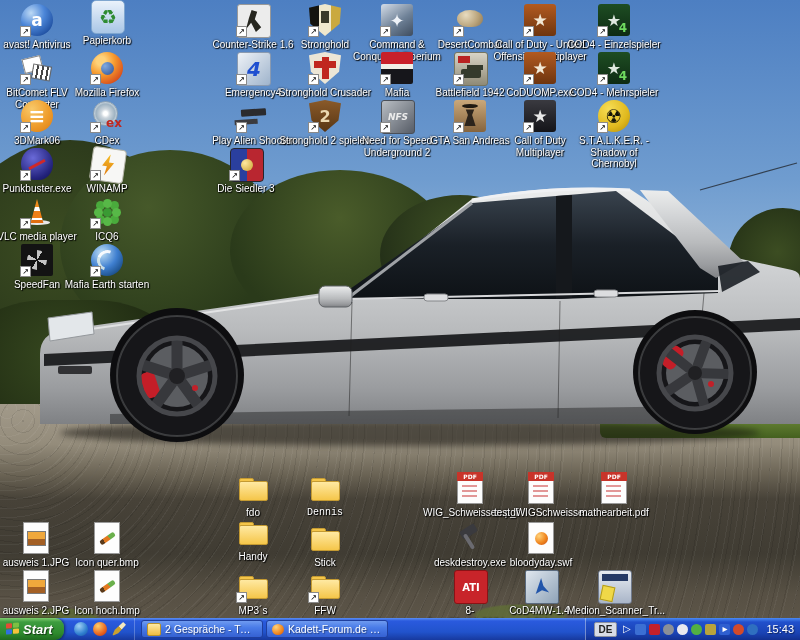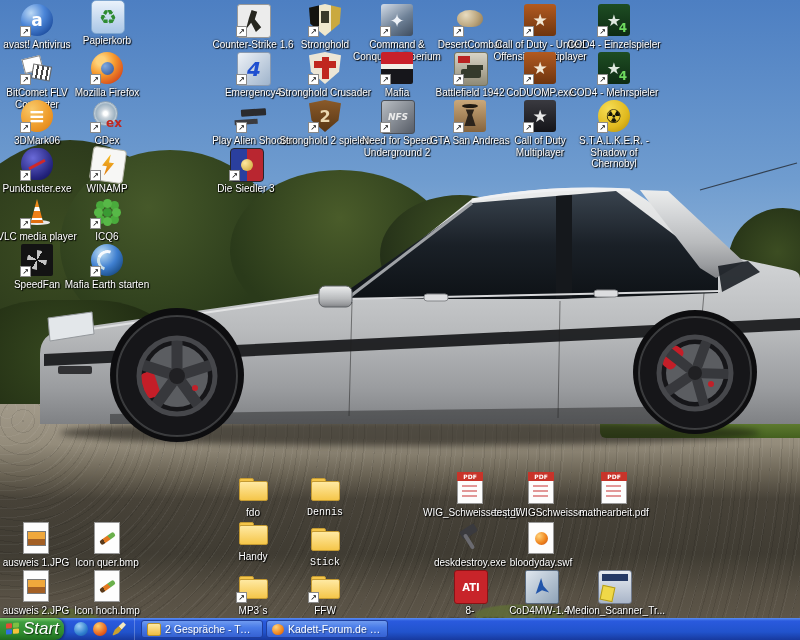--- a/index.html
+++ b/index.html
@@ -149,21 +149,21 @@
   .k-scanner::after{content:"";position:absolute;left:2px;bottom:2px;width:11px;height:13px;background:#f0d848;
       border:1px solid #b09a20;transform:rotate(12deg);}
 
   
   #taskbar{position:absolute;left:0;top:618px;width:800px;height:22px;z-index:10;
     background:linear-gradient(180deg,#5a8ef2 0,var(--taskbar_blue) 3px,#2153cc 14px,#17399e 22px);
     display:flex;align-items:stretch;font-size:11px;color:#fff;}
   .start{width:64px;display:flex;align-items:center;gap:4px;padding-left:6px;box-sizing:border-box;
     background:linear-gradient(180deg,#7fce6f 0,var(--start_green) 4px,#2e8b2e 15px,#1f6b1f 22px);
     border-radius:0 9px 9px 0;box-shadow:1px 0 3px rgba(0,0,0,.5);cursor:pointer;}
-  .start .txt{font-weight:normal;font-style:italic;font-size:17px;text-shadow:1px 1px 1px rgba(0,0,0,.6);}
+  .start .txt{font-weight:bold;font-style:italic;font-size:13px;text-shadow:1px 1px 1px rgba(0,0,0,.6);}
   .flag{width:13px;height:12px;display:grid;grid-template-columns:6px 6px;grid-template-rows:5px 5px;gap:1px;
     transform:skewY(-6deg);}
   .flag i{display:block;border-radius:1px;}
   .flag i:nth-child(1){background:#e34b36;} .flag i:nth-child(2){background:#7cc043;}
   .flag i:nth-child(3){background:#2f6fe0;} .flag i:nth-child(4){background:#f5c33b;}
   .ql{display:flex;align-items:center;gap:5px;padding:0 8px 0 10px;border-right:1px solid rgba(255,255,255,.25);}
   .qlic{width:14px;height:14px;border-radius:3px;cursor:pointer;}
   .qlic.ie{background:radial-gradient(circle at 5px 4px,#9fd0f5,#2f7fd0 60%,#1a4f9a);border-radius:50%;}
   .qlic.fire{background:radial-gradient(circle at 5px 4px,#ffce6a,#e8641e 60%,#b03010);border-radius:50%;}
   .qlic.pen{background:linear-gradient(45deg,#caa12f 0 60%,#f5e8c0 60%);clip-path:polygon(0 100%,20% 55%,80% 0,100% 20%,45% 80%);}
@@ -552,21 +552,21 @@
           <div class="ic k-bmp"></div>
         </div>
         <div class="lb">Icon quer.bmp</div>
       </div>
       <div class="di" style="left: 206px; top: 516px;">
         <div class="icwrap">
           <div class="ic k-folder"></div>
         </div>
         <div class="lb">Handy</div>
       </div>
-      <div class="di" style="left: 278px; top: 522px; font-family: Liberation Mono, monospace;">
+      <div class="di" style="left: 278px; top: 522px;">
         <div class="icwrap">
           <div class="ic k-folder"></div>
         </div>
         <div class="lb">Stick</div>
       </div>
       <div class="di" style="left: 423px; top: 522px;">
         <div class="icwrap">
           <div class="ic k-hammer"></div>
         </div>
         <div class="lb">deskdestroy.exe</div>
@@ -641,14 +641,30 @@
     <div class="tasks" id="tasks">
         <div class="task">
           <span class="tic folder"></span>
           <span class="tl">2 Gespräche - Twisst...</span>
         </div>
         <div class="task">
           <span class="tic firefox"></span>
           <span class="tl">Kadett-Forum.de | Ei...</span>
         </div>
       </div>
+    <div class="tray">
+      <span class="lang">DE</span>
+      <span id="trayicons" style="display:flex;gap:3px;align-items:center;">
+          <span class="tray-ic circle" style="background: transparent; color: rgb(255, 255, 255);">▷</span>
+          <span class="tray-ic square" style="background: rgb(59, 111, 212);"></span>
+          <span class="tray-ic square" style="background: rgb(196, 32, 42);"></span>
+          <span class="tray-ic circle" style="background: rgb(138, 143, 152);"></span>
+          <span class="tray-ic circle" style="background: rgb(233, 233, 239);"></span>
+          <span class="tray-ic circle" style="background: rgb(82, 176, 67);"></span>
+          <span class="tray-ic square" style="background: rgb(185, 163, 60);"></span>
+          <span class="tray-ic square" style="background: rgb(47, 95, 208); color: rgb(255, 255, 255);">▸</span>
+          <span class="tray-ic circle" style="background: rgb(212, 74, 42);"></span>
+          <span class="tray-ic circle" style="background: rgb(47, 111, 192);"></span>
+        </span>
+      <span class="clock">15:43</span>
+    </div>
   </div>
 </div>
 
 </body></html>

